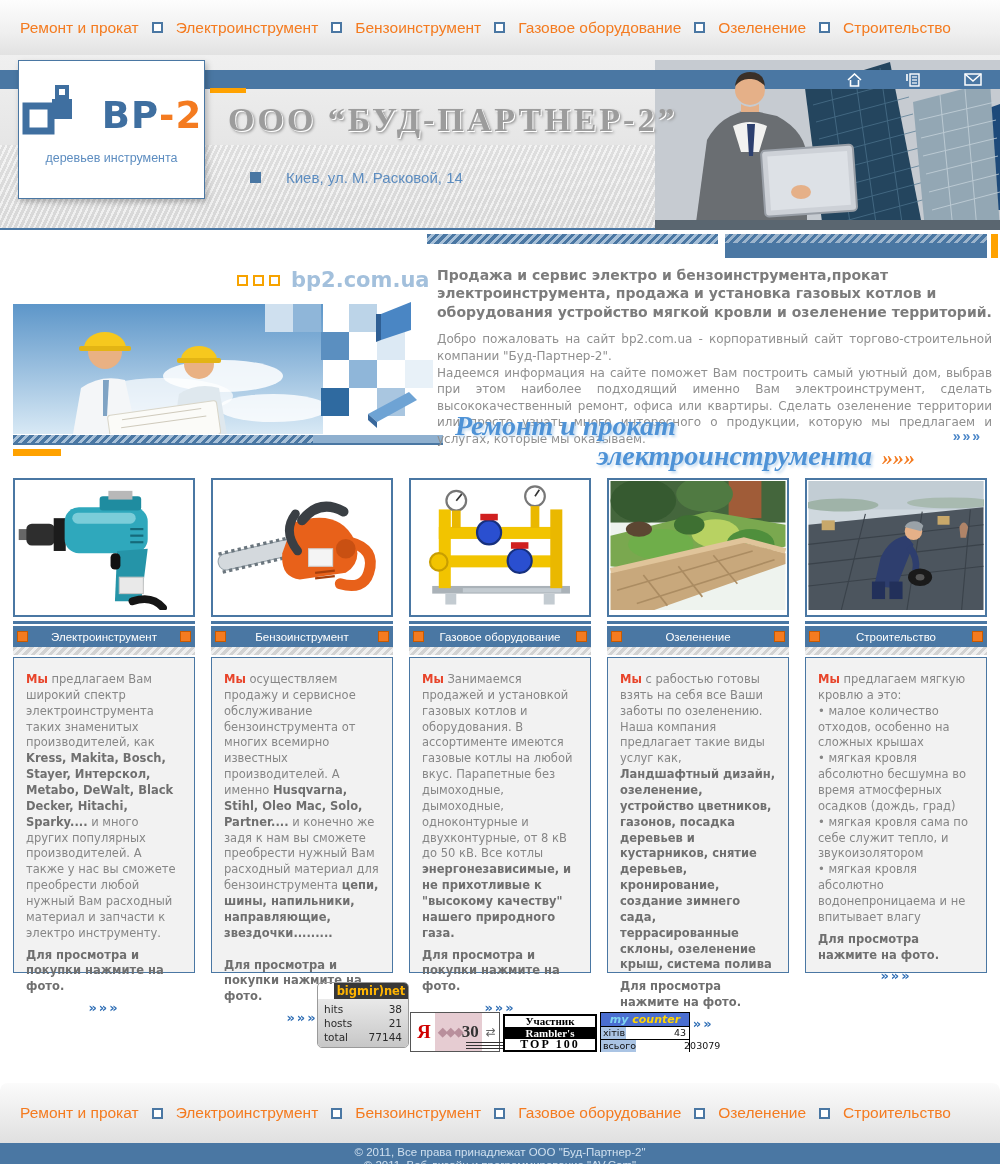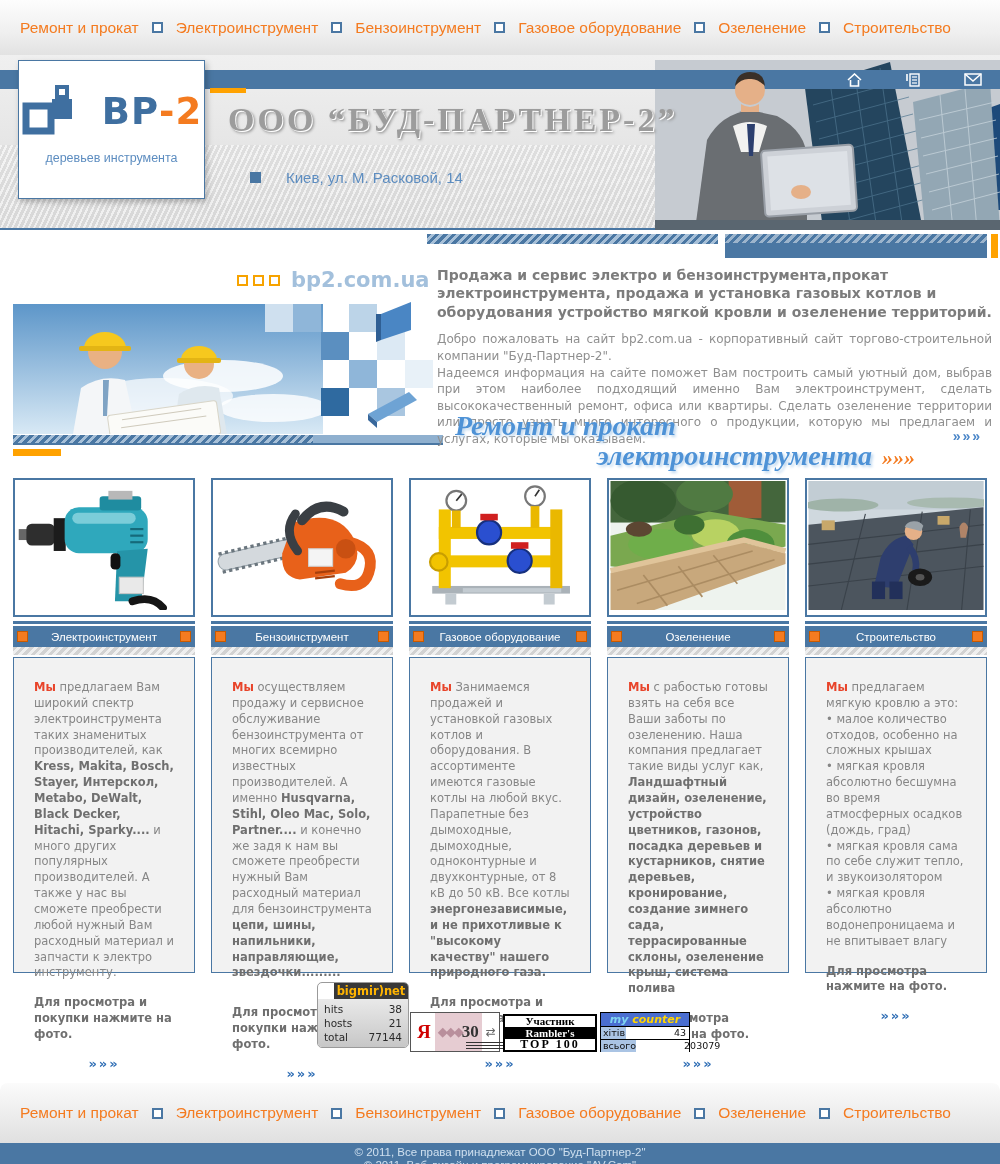--- a/index.html
+++ b/index.html
@@ -13,21 +13,21 @@
   
   .header{position:relative;height:175px;background:linear-gradient(180deg,#f0f0f0,#dcdcdc);}
   .header .hatchzone{position:absolute;left:0;right:0;top:90px;bottom:2px;
       background:repeating-linear-gradient(115deg,rgba(255,255,255,.55) 0 2px,rgba(200,200,200,.25) 2px 5px);}
   .bluebar{position:absolute;left:0;right:0;top:15px;height:19px;background:#4a77a3;}
   .hdr-icons{position:absolute;top:15px;right:18px;height:19px;display:flex;gap:44px;align-items:center;z-index:6;}
   .hdr-icons svg{display:block;}
   .hero{position:absolute;right:0;top:5px;width:345px;height:170px;z-index:4;}
   .logobox{position:absolute;left:18px;top:5px;width:185px;height:137px;background:#fff;
            border:1px solid #4a77a3;box-shadow:2px 3px 6px rgba(0,0,0,.25);z-index:7;text-align:center;}
-  .logorow{display:flex;align-items:center;justify-content:center;margin-top:24px;gap:23px;}
+  .logorow{display:flex;align-items:flex-end;justify-content:center;margin-top:24px;gap:23px;}
   .logotext{font-size:37px;font-weight:bold;letter-spacing:1px;font-family:"DejaVu Sans",sans-serif;}
   .logotext .b{color:#3f6fa0;} .logotext .o{color:#f47b20;}
   .tagline{color:#5d8dc0;font-size:12.5px;margin-top:14px;}
   .orange-accent{position:absolute;left:210px;top:33px;width:36px;height:5px;background:#ffa200;z-index:6;}
   .sitetitle{position:absolute;left:228px;top:46px;z-index:5;font-family:"Liberation Serif",serif;
       font-weight:bold;font-size:34px;color:#9c9c9c;letter-spacing:3px;
       text-shadow:1px 1px 0 #ffffff,2px 2px 3px #8a8a8a;}
   .address{position:absolute;left:250px;top:114px;z-index:5;color:#5d8dc0;font-size:15px;display:flex;align-items:center;gap:25px;}
   .address .sq{width:11px;height:11px;background:#4a77a3;display:inline-block;}
   .header:after{content:"";position:absolute;left:0;right:0;bottom:0;height:2px;background:#4a77a3;}
@@ -68,21 +68,21 @@
   .card-line{height:3px;background:#4a77a3;margin-top:4px;}
   .card-head{height:21px;background:#4a77a3;margin-top:2px;display:flex;align-items:center;
      justify-content:space-between;padding:0 4px;color:#fff;font-size:11.5px;}
   .card-head .osq{width:9px;height:9px;background:#f47b20;border:1px solid #c85a00;flex:0 0 auto;}
   .card-hatch{height:8px;background:repeating-linear-gradient(135deg,#d2d2d2 0 3px,#efefef 3px 6px);}
   .card-body{border:1px solid #4a77a3;background:#f2f2f2;margin-top:2px;height:298px;
      padding:10px 8px 6px 8px;font-size:11.5px;color:#868686;line-height:1.38;
      font-family:"DejaVu Sans",sans-serif;display:flex;flex-direction:column;}
   .card-body .red{color:#e8442a;font-weight:bold;}
   .card-body b{color:#6f6f6f;}
-  .card-body p{margin:12px;white-space:pre-line;}
+  .card-body p{margin:4px;white-space:pre-line;}
   .card-body .cta{font-weight:bold;color:#6f6f6f;margin-top:2px;}
   .card-body .sp{margin-top:12px;}
   .arr{margin-top:auto;text-align:center;color:#2f6eb5;font-weight:bold;font-size:13px;letter-spacing:2px;cursor:pointer;padding-bottom:4px;}
   
   .counters{position:relative;height:80px;margin-top:7px;}
   .bigmir{position:absolute;left:317px;top:2px;width:90px;height:64px;border-radius:5px;overflow:hidden;
      border:1px solid #9a9a9a;font-family:"DejaVu Sans",sans-serif;cursor:pointer;}
   .bigmir .bhead{height:16px;background:#383838;color:#ffb400;font-weight:bold;font-size:11.5px;
      text-align:center;line-height:16px;margin-left:16px;}
   .bigmir .bbody{background:linear-gradient(180deg,#e9e9e9,#c7c7c7);height:48px;padding:3px 6px 0 6px;box-sizing:border-box;}

